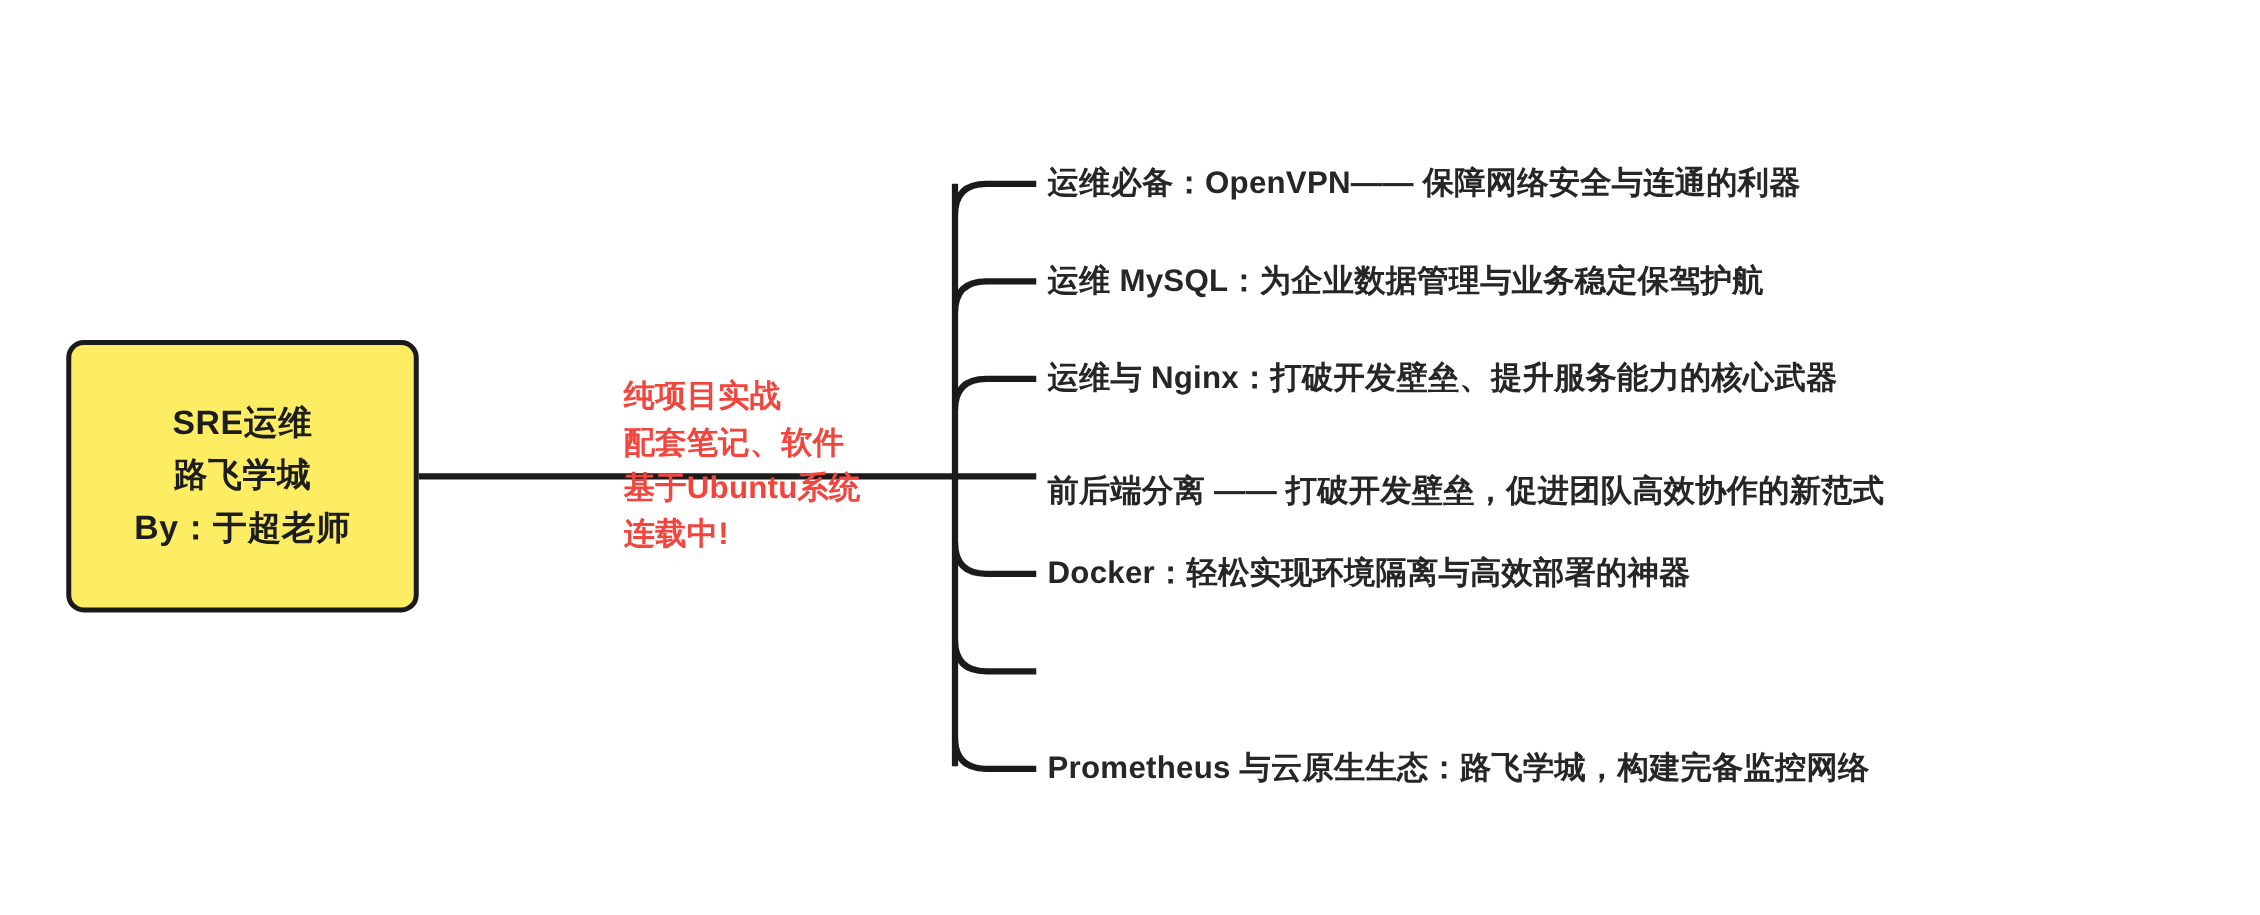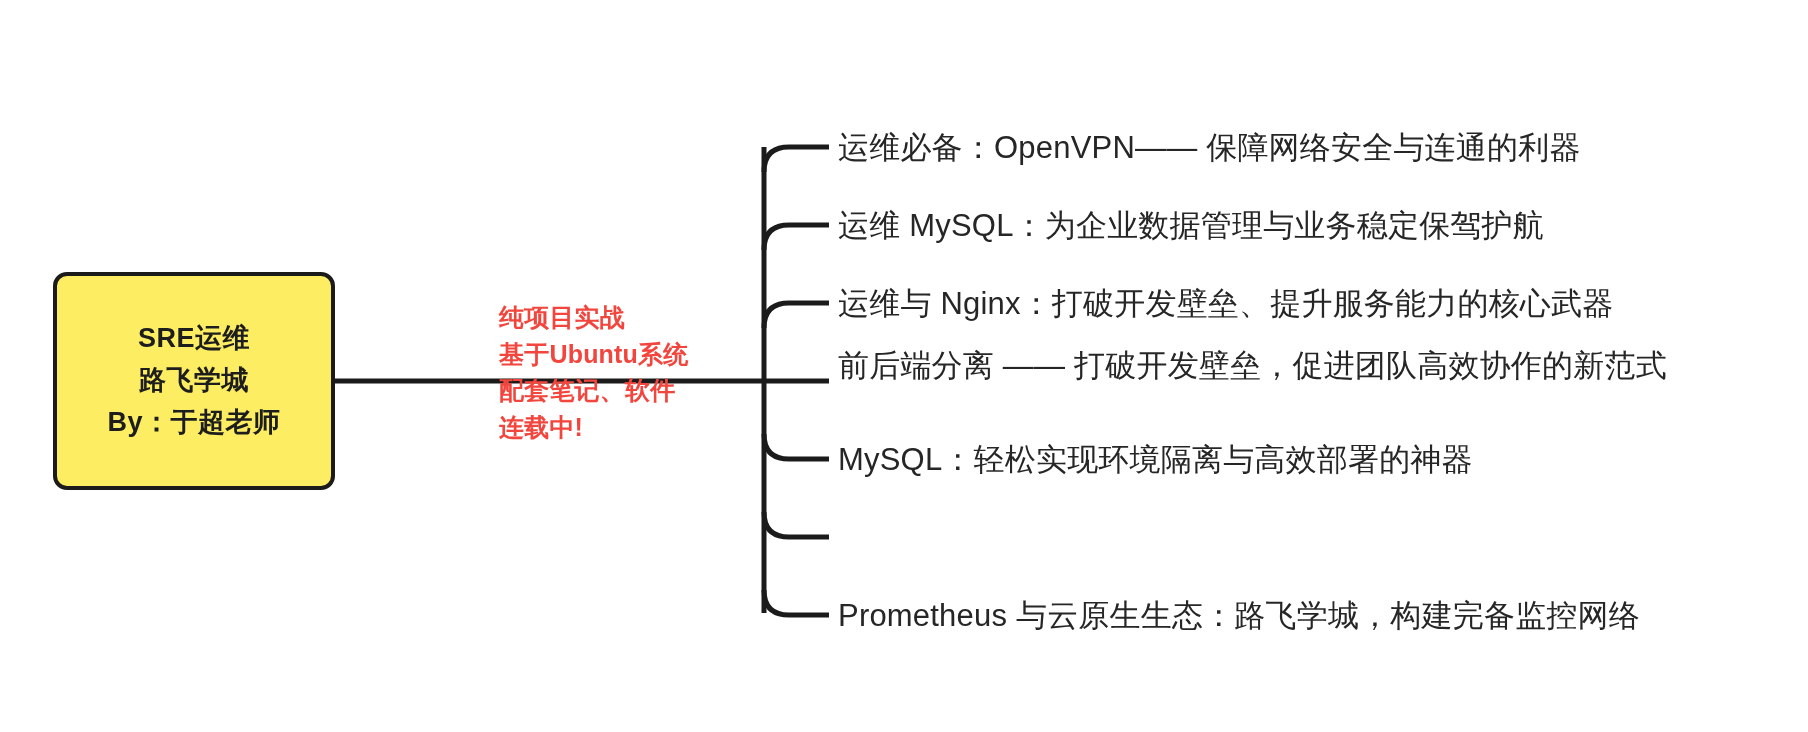--- a/index.html
+++ b/index.html
@@ -66,27 +66,28 @@
     color: #f2453d;
     line-height: 1.46;
     white-space: nowrap;
     letter-spacing: 0.2px;
   }
 
   
   .branch-label {
     position: absolute;
     left: 838px;
-    font-size: 31px;
+    font-size: 25px;
     color: #262626;
     line-height: 1;
     white-space: nowrap;
     transform: translateY(-50%);
     z-index: 3;
     letter-spacing: 0.2px;
+    font-weight: bold;
   }
 </style>
 </head>
 <body>
 
 <div id="canvas">
 
   <svg id="edges" viewBox="0 0 1808 732" xmlns="http://www.w3.org/2000/svg">
     <g fill="none" stroke="#1b1b1b" stroke-width="5" stroke-linecap="butt">
 
@@ -111,25 +112,25 @@
   </svg>
 
   <div id="root-node">
     <div class="rline">SRE运维</div>
     <div class="rline">路飞学城</div>
     <div class="rline">By：于超老师</div>
   </div>
 
   <div id="promo">
     <div class="pline">纯项目实战</div>
+    <div class="pline">配套笔记、软件</div>
     <div class="pline">基于Ubuntu系统</div>
-    <div class="pline">配套笔记、软件</div>
     <div class="pline">连载中!</div>
   </div>
 
   <div class="branch-label" style="top:147px">运维必备：OpenVPN—— 保障网络安全与连通的利器</div>
   <div class="branch-label" style="top:225px">运维 MySQL：为企业数据管理与业务稳定保驾护航</div>
   <div class="branch-label" style="top:303px">运维与 Nginx：打破开发壁垒、提升服务能力的核心武器</div>
-  <div class="branch-label" style="top:365px">前后端分离 —— 打破开发壁垒，促进团队高效协作的新范式</div>
-  <div class="branch-label" style="top:459px">MySQL：轻松实现环境隔离与高效部署的神器</div>
+  <div class="branch-label" style="top:393px">前后端分离 —— 打破开发壁垒，促进团队高效协作的新范式</div>
+  <div class="branch-label" style="top:459px">Docker：轻松实现环境隔离与高效部署的神器</div>
   <div class="branch-label" style="top:615px">Prometheus 与云原生生态：路飞学城，构建完备监控网络</div>
 
 </div>
 
 </body></html>

